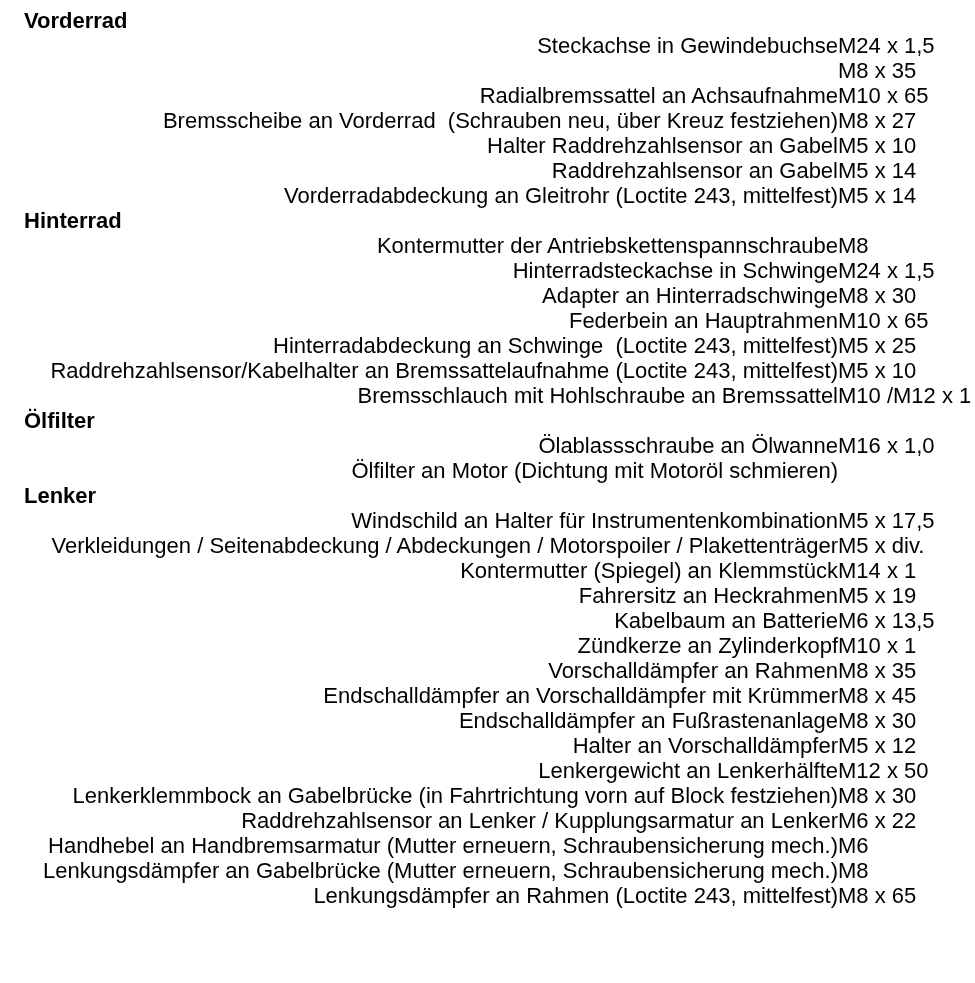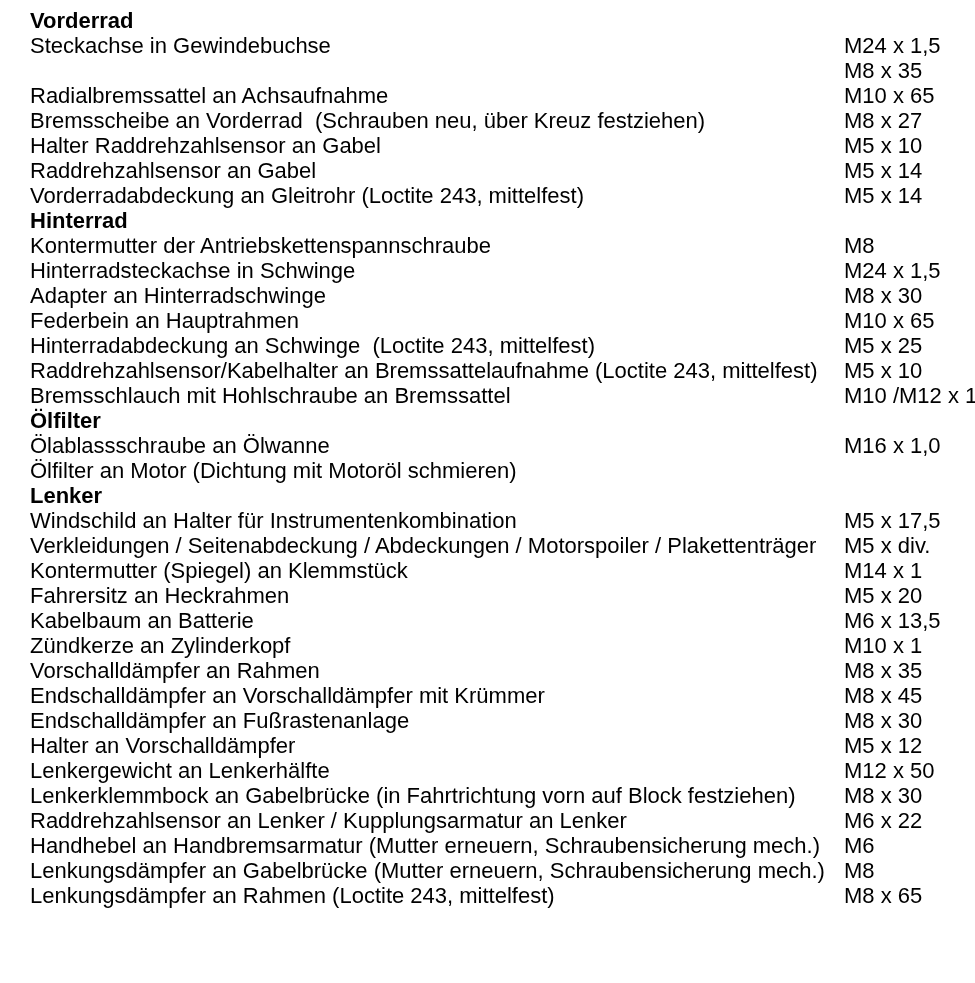--- a/index.html
+++ b/index.html
@@ -10,21 +10,21 @@
     width: 975px;
     height: 983px;
     background: #ffffff;
     color: #000000;
     font-family: "Liberation Sans", "DejaVu Sans", sans-serif;
     font-size: 22px;
     line-height: 25px;
     overflow: hidden;
   }
   main.doc {
-    padding: 8px 0 0 30px;
+    padding: 8px 0 0 24px;
     box-sizing: border-box;
     width: 975px;
   }
   section.spec-section + section.spec-section {
   }
   h2.section-title {
     font-size: 22px;
     line-height: 25px;
     font-weight: bold;
     margin: 0;
@@ -32,20 +32,21 @@
     white-space: pre;
   }
   .spec-row {
     display: grid;
     grid-template-columns: 814px auto; 
     white-space: pre; 
   }
   .spec-label {
     grid-column: 1;
     white-space: pre;
+    text-align: right;
   }
   .spec-value {
     grid-column: 2;
     white-space: pre;
   }
 </style>
 </head>
 <body>
 
 <main class="doc">
@@ -157,21 +158,21 @@
     <span class="spec-value">M5 x div.</span>
   </div>
 
   <div class="spec-row">
     <span class="spec-label">Kontermutter (Spiegel) an Klemmstück</span>
     <span class="spec-value">M14 x 1</span>
   </div>
 
   <div class="spec-row">
     <span class="spec-label">Fahrersitz an Heckrahmen</span>
-    <span class="spec-value">M5 x 20</span>
+    <span class="spec-value">M5 x 19</span>
   </div>
 
   <div class="spec-row">
     <span class="spec-label">Kabelbaum an Batterie</span>
     <span class="spec-value">M6 x 13,5</span>
   </div>
 
   <div class="spec-row">
     <span class="spec-label">Zündkerze an Zylinderkopf</span>
     <span class="spec-value">M10 x 1</span>

